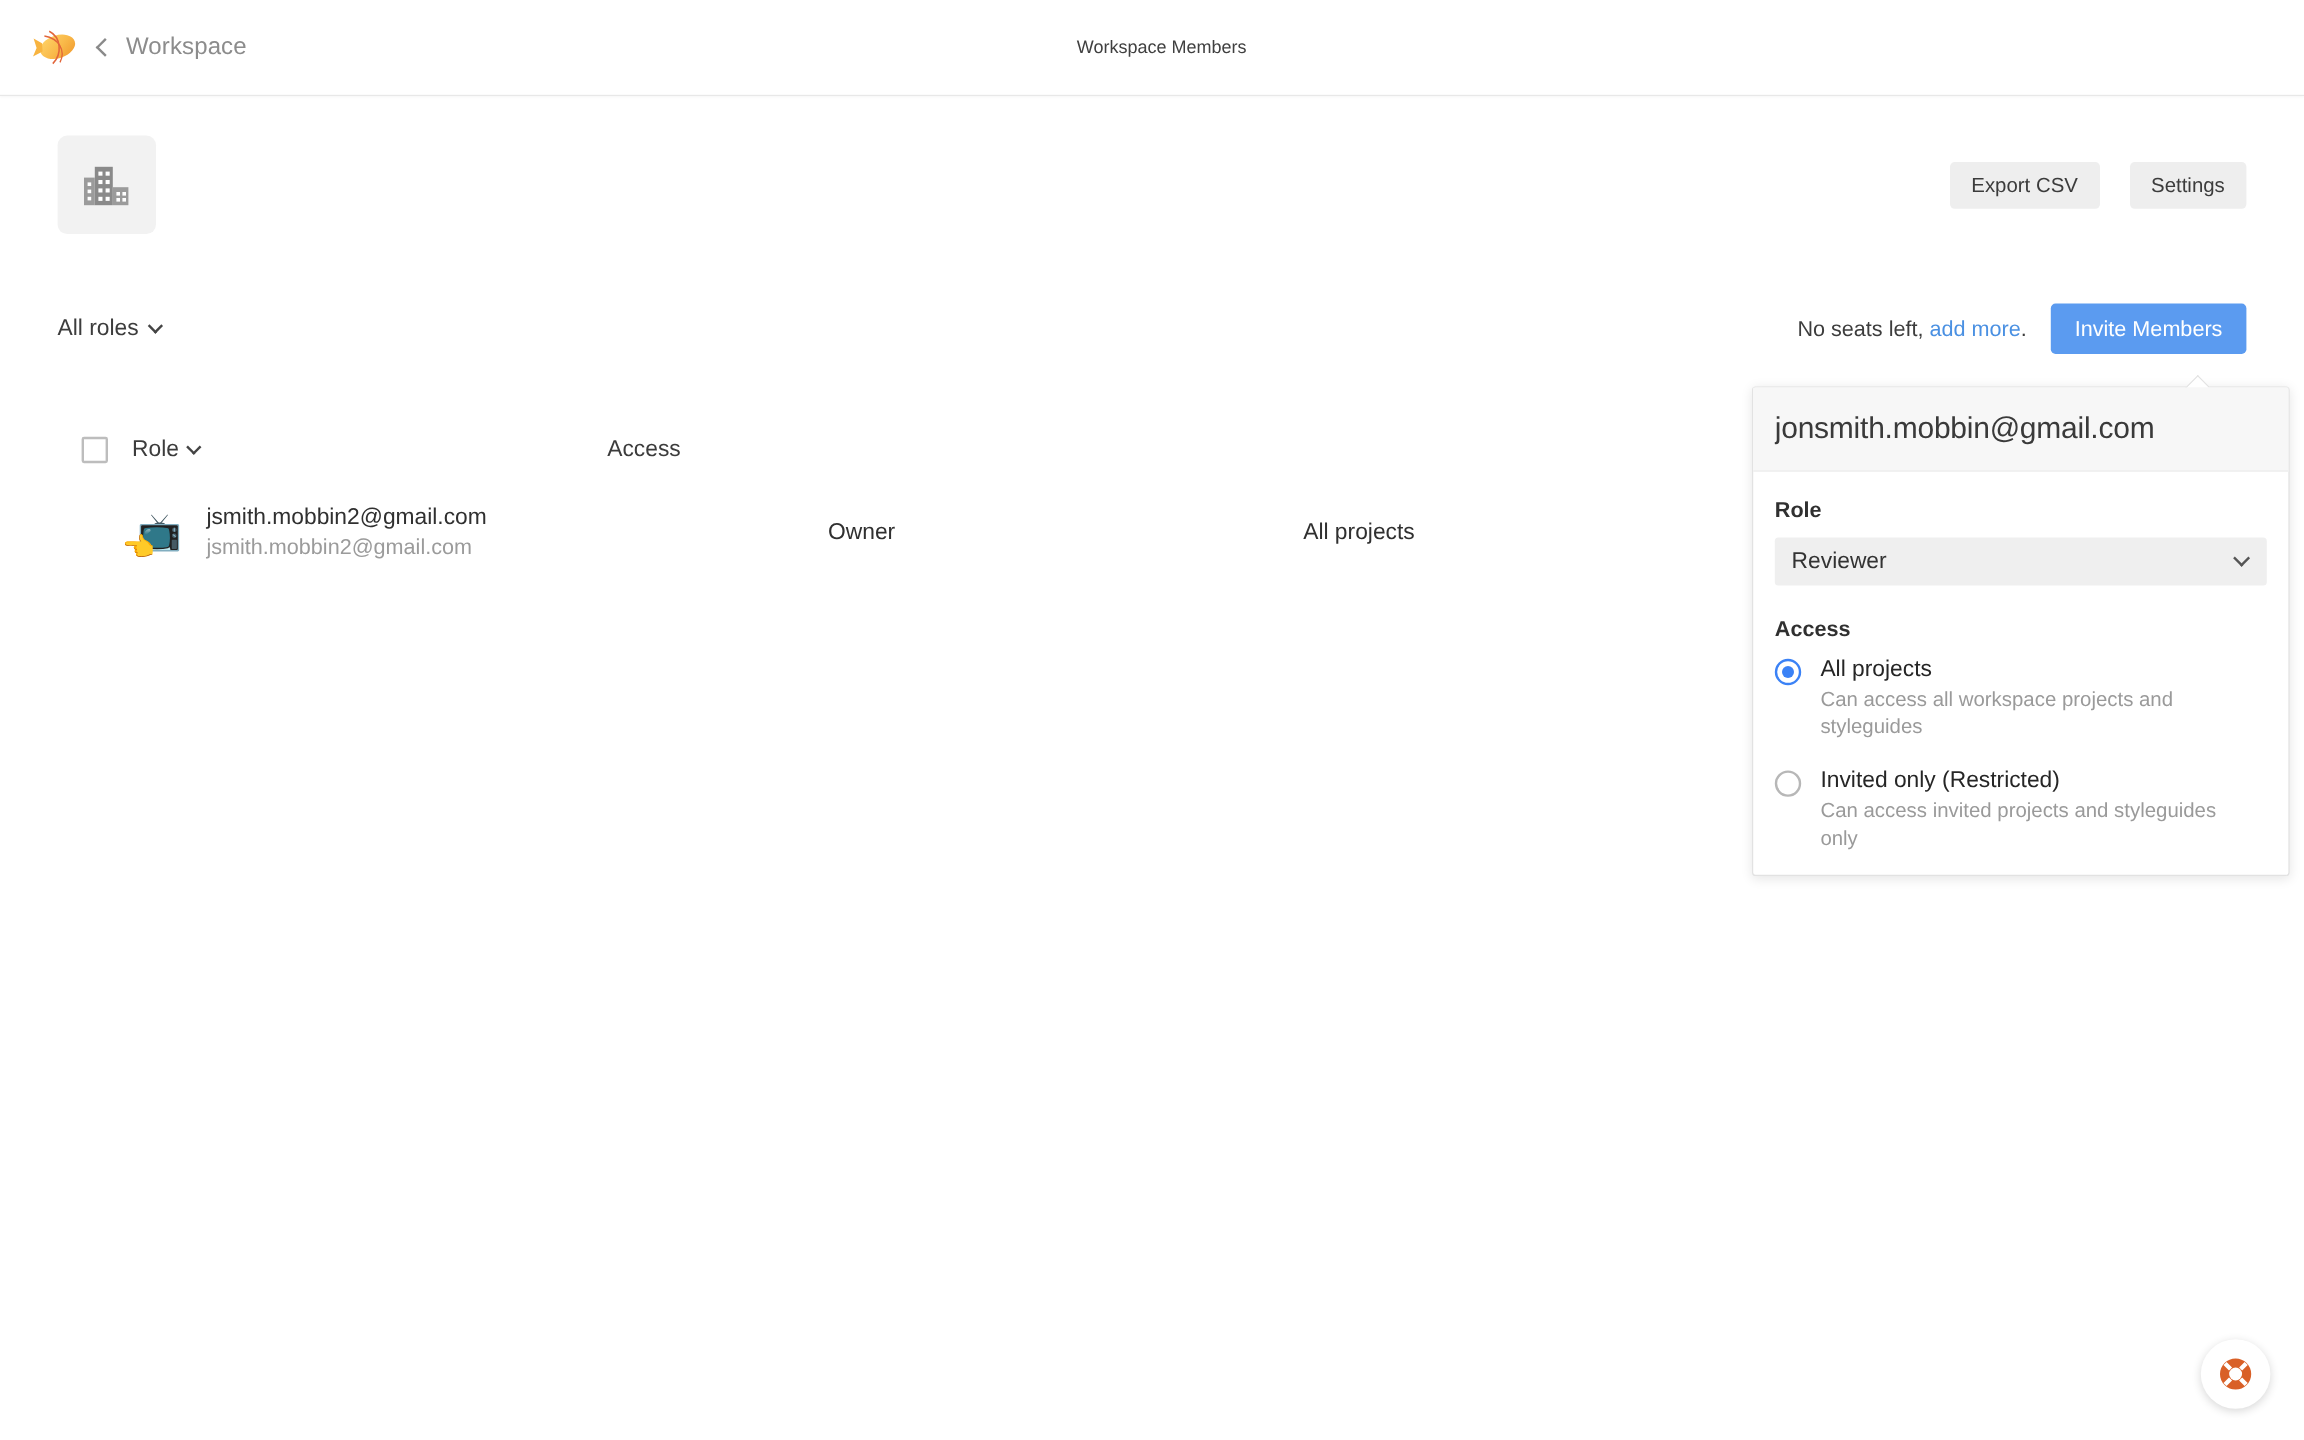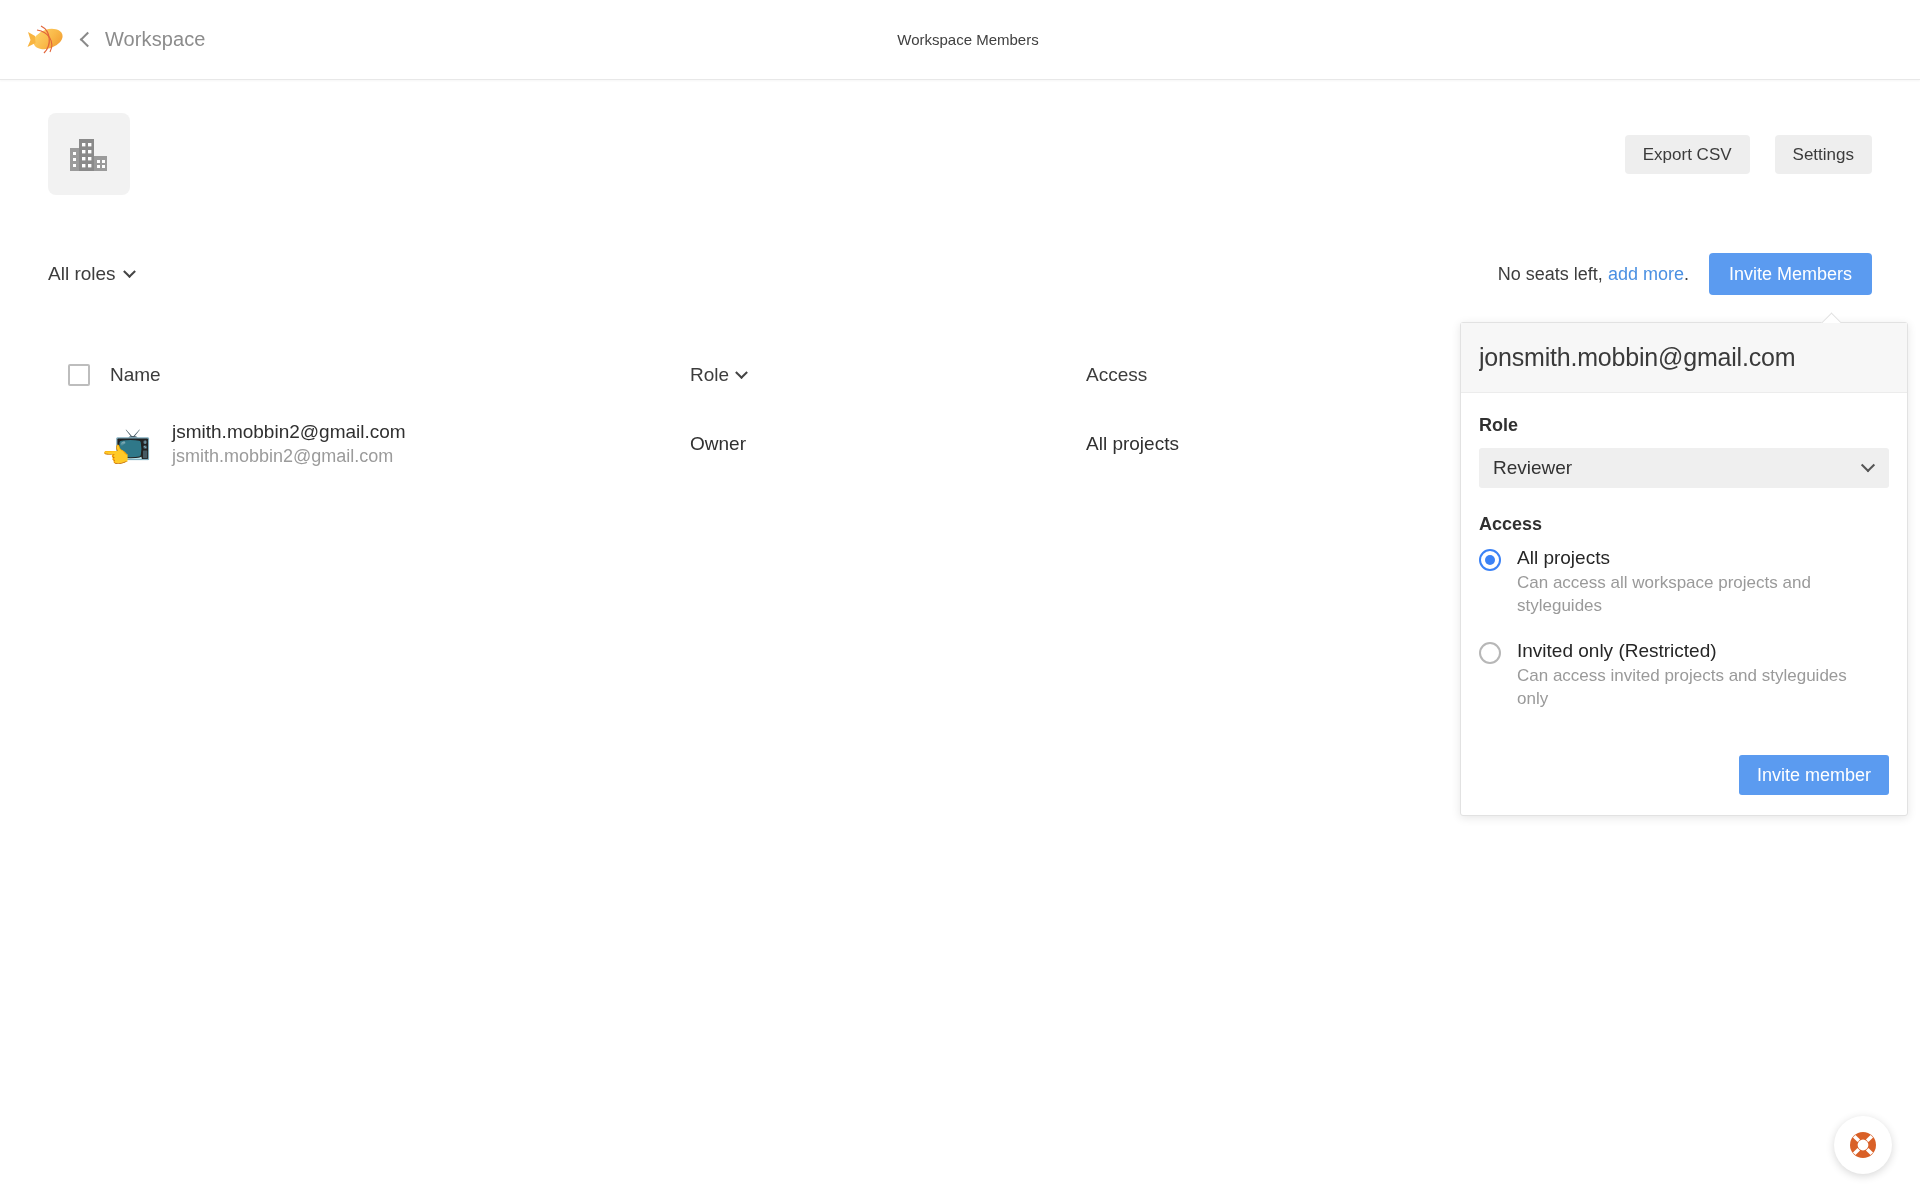--- a/index.html
+++ b/index.html
@@ -449,21 +449,20 @@
     </div>
     <button class="btn-primary">Invite Members</button>
   </div>
 </div>
 
 <div class="table">
   <div class="trow thead">
     <div class="col-check">
       <div class="checkbox"></div>
     </div>
-    <div class="col-name">Name</div>
     <div class="col-role">
       <span>Role</span>
       <span class="chev-down"></span>
     </div>
     <div class="col-access">Access</div>
   </div>
 
   <div class="trow member-row">
     <div class="col-check">
       <div class="checkbox" style="visibility:hidden"></div>
@@ -507,23 +506,20 @@
       <div class="radio-item">
         <span class="radio"></span>
         <span class="radio-text">
           <span class="radio-title">Invited only (Restricted)</span>
           <span class="radio-desc">Can access invited projects and styleguides only</span>
         </span>
       </div>
     </div>
   </div>
 
-  <div class="popover-footer">
-    <button class="btn-invite">Invite member</button>
-  </div>
 </div>
 
 <div class="help-fab">
   <svg width="32" height="32" viewBox="0 0 32 32" aria-hidden="true">
     <circle cx="16" cy="16" r="13" fill="#d96027"></circle>
     <circle cx="16" cy="16" r="5.4" fill="#ffffff"></circle>
     <g stroke="#ffffff" stroke-width="3.6" stroke-linecap="butt">
       <line x1="7.2" y1="7.2" x2="11.8" y2="11.8"></line>
       <line x1="24.8" y1="7.2" x2="20.2" y2="11.8"></line>
       <line x1="7.2" y1="24.8" x2="11.8" y2="20.2"></line>

